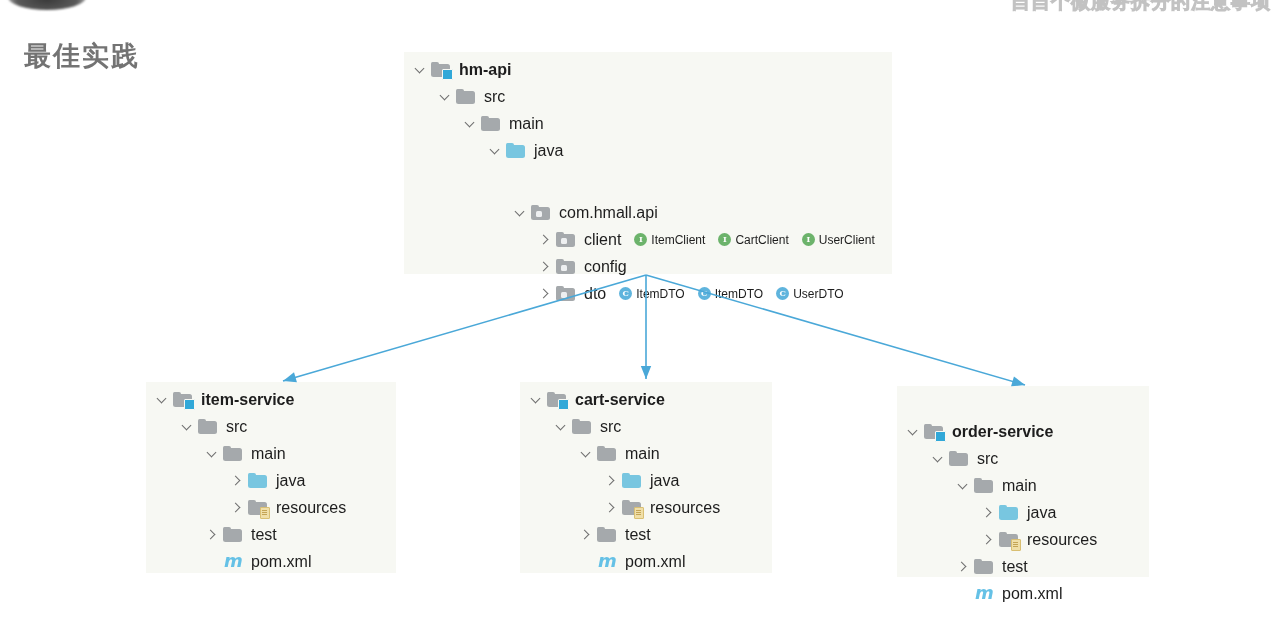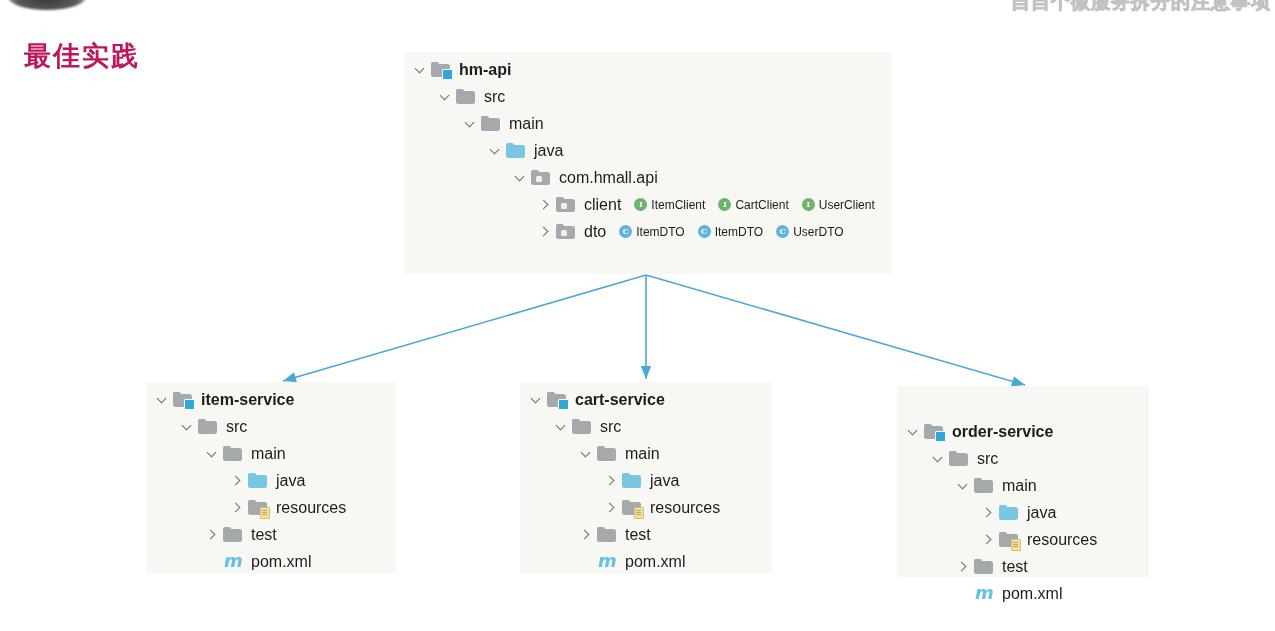--- a/index.html
+++ b/index.html
@@ -40,21 +40,21 @@
     opacity: 0.85;
   }
 
   
   .slide-title {
     position: absolute;
     left: 24px;
     top: 38px;
     font-size: 27px;
     font-weight: bold;
-    color: #be185d;
+    color: #737373;
     letter-spacing: 2px;
     font-family: "DejaVu Sans", "Liberation Sans", sans-serif;
   }
 
   
   .panel {
     position: absolute;
     background: #f7f8f3;
   }
   #panel-api   { left: 404px; top: 52px;  width: 488px; height: 222px; }
@@ -239,21 +239,21 @@
           <span class="label">main</span>
         </div>
         <div class="row" style="padding-left: 83px;">
           <span class="chev down"></span>
           <span class="ficon blue">
             <span class="tab"></span>
             <span class="body"></span>
           </span>
           <span class="label">java</span>
         </div>
-        <div class="row" style="padding-left: 108px;">
+        <div class="row" style="padding-left: 108px; margin-top: 35px;">
           <span class="chev down"></span>
           <span class="ficon">
             <span class="tab"></span>
             <span class="body"></span>
             <span class="badge-pkg"></span>
           </span>
           <span class="label">com.hmall.api</span>
         </div>
         <div class="row" style="padding-left: 133px; align-items: center;">
           <span class="chev right"></span>
@@ -268,20 +268,29 @@
             <span class="chiptext">ItemClient</span>
           </span>
           <span class="chip">
             <span class="bullet iface">I</span>
             <span class="chiptext">CartClient</span>
           </span>
           <span class="chip">
             <span class="bullet iface">I</span>
             <span class="chiptext">UserClient</span>
           </span>
+        </div>
+        <div class="row" style="padding-left: 133px;">
+          <span class="chev right"></span>
+          <span class="ficon">
+            <span class="tab"></span>
+            <span class="body"></span>
+            <span class="badge-pkg"></span>
+          </span>
+          <span class="label">config</span>
         </div>
         <div class="row" style="padding-left: 133px;">
           <span class="chev right"></span>
           <span class="ficon">
             <span class="tab"></span>
             <span class="body"></span>
             <span class="badge-pkg"></span>
           </span>
           <span class="label">dto</span>
           <span class="chip">

